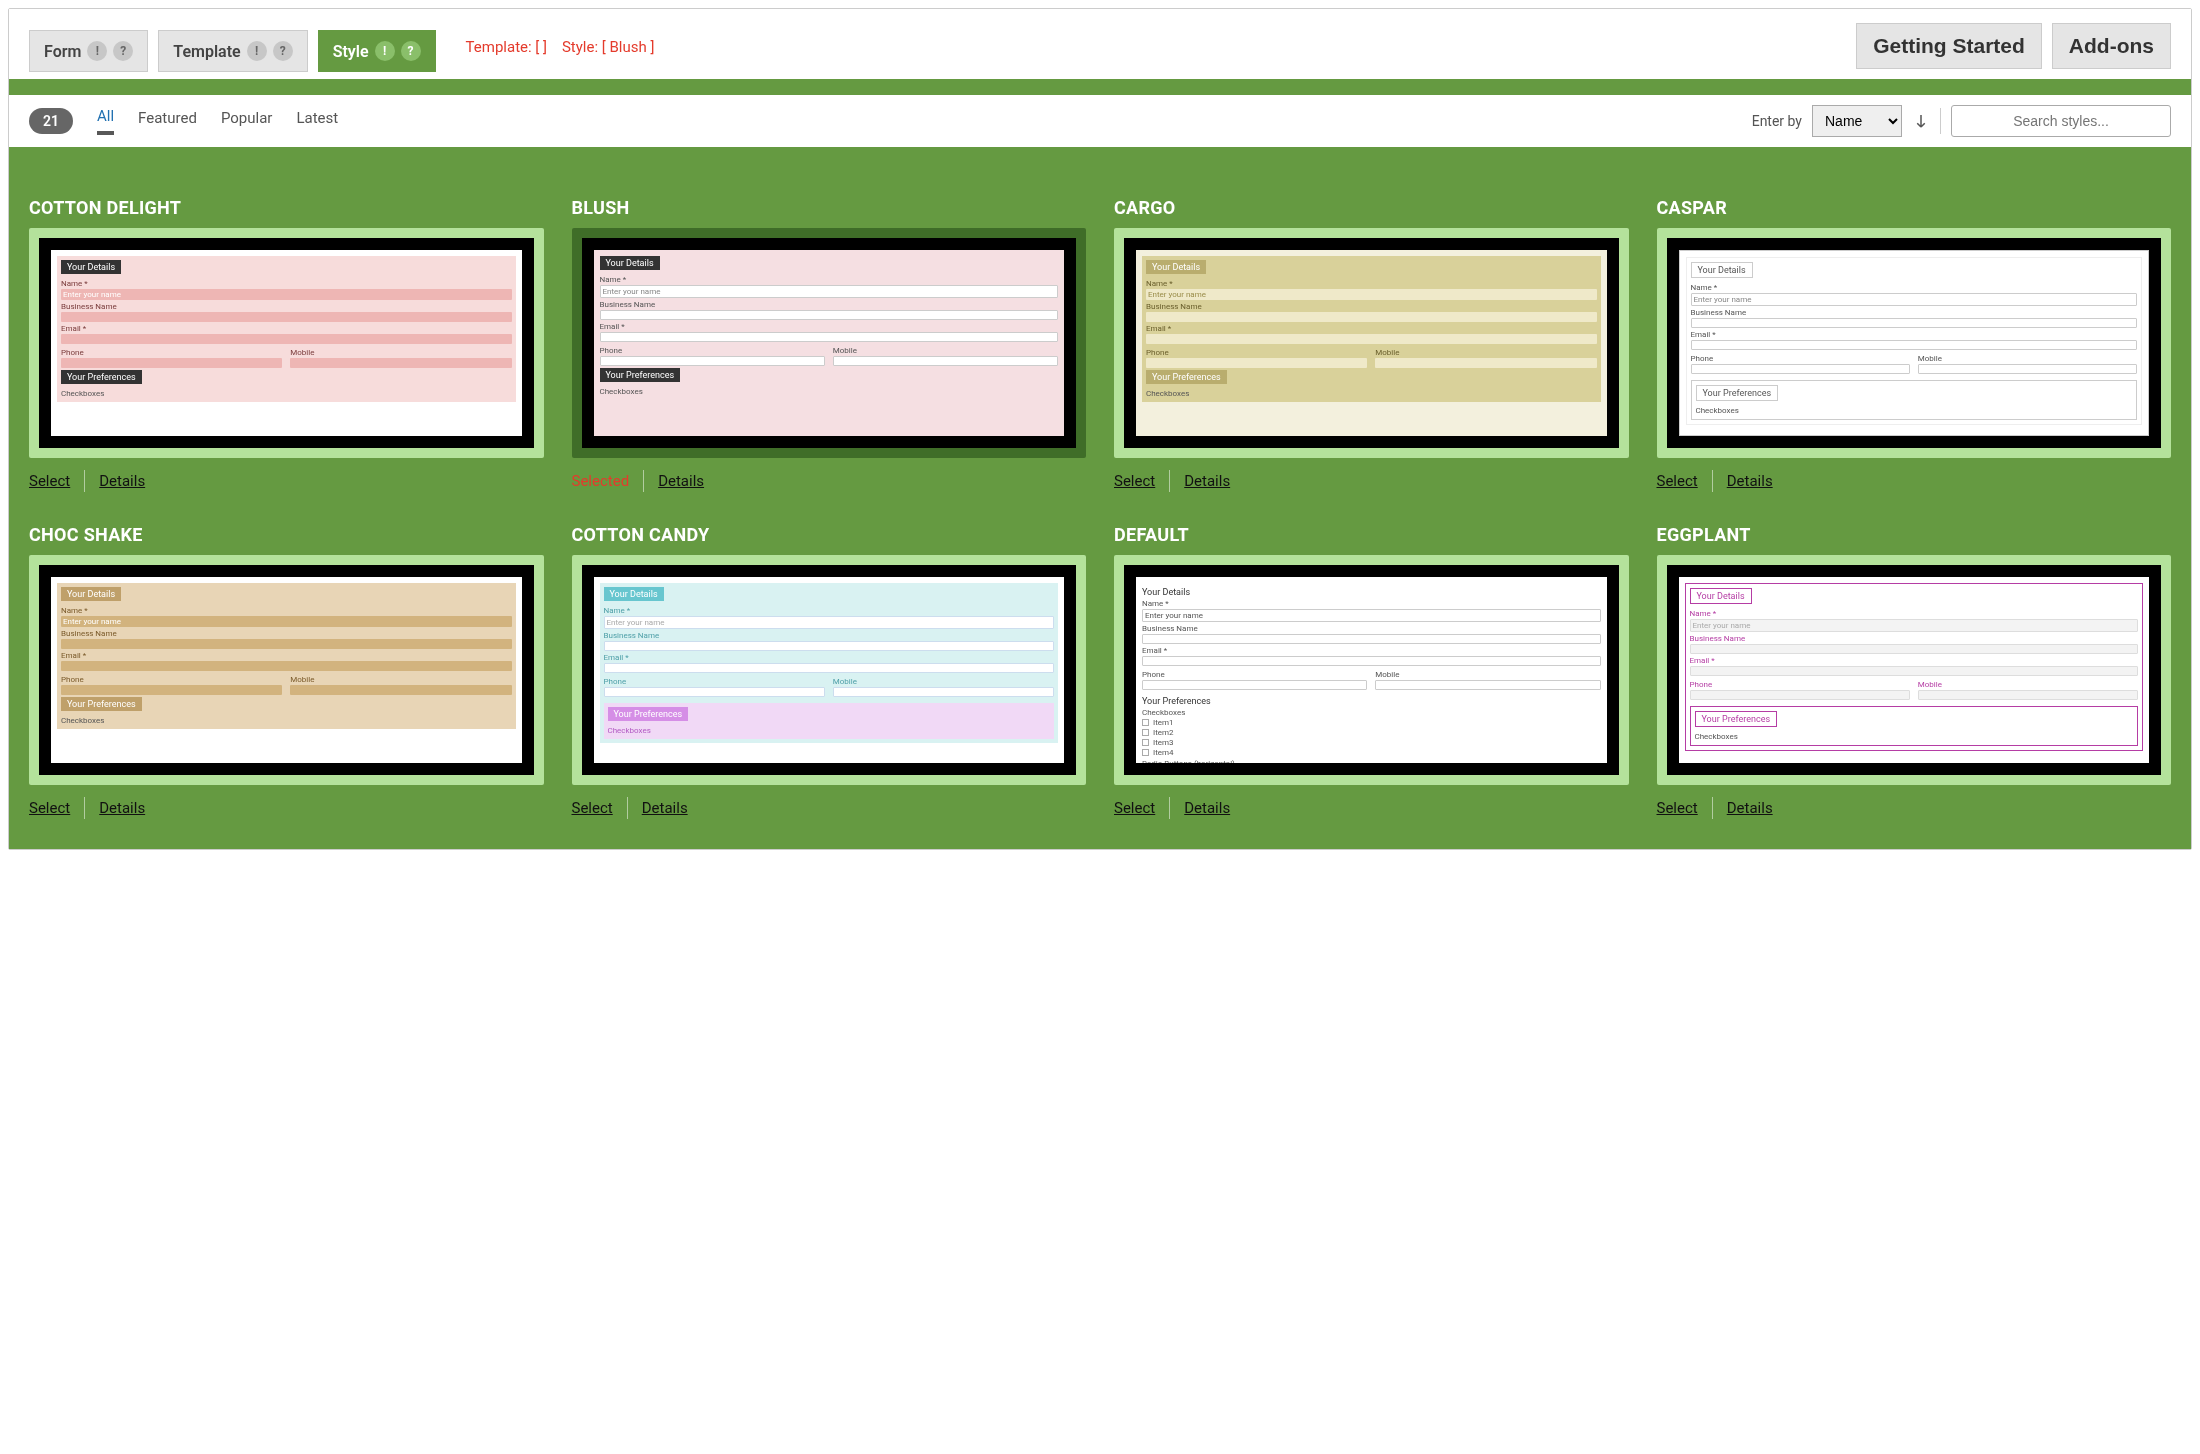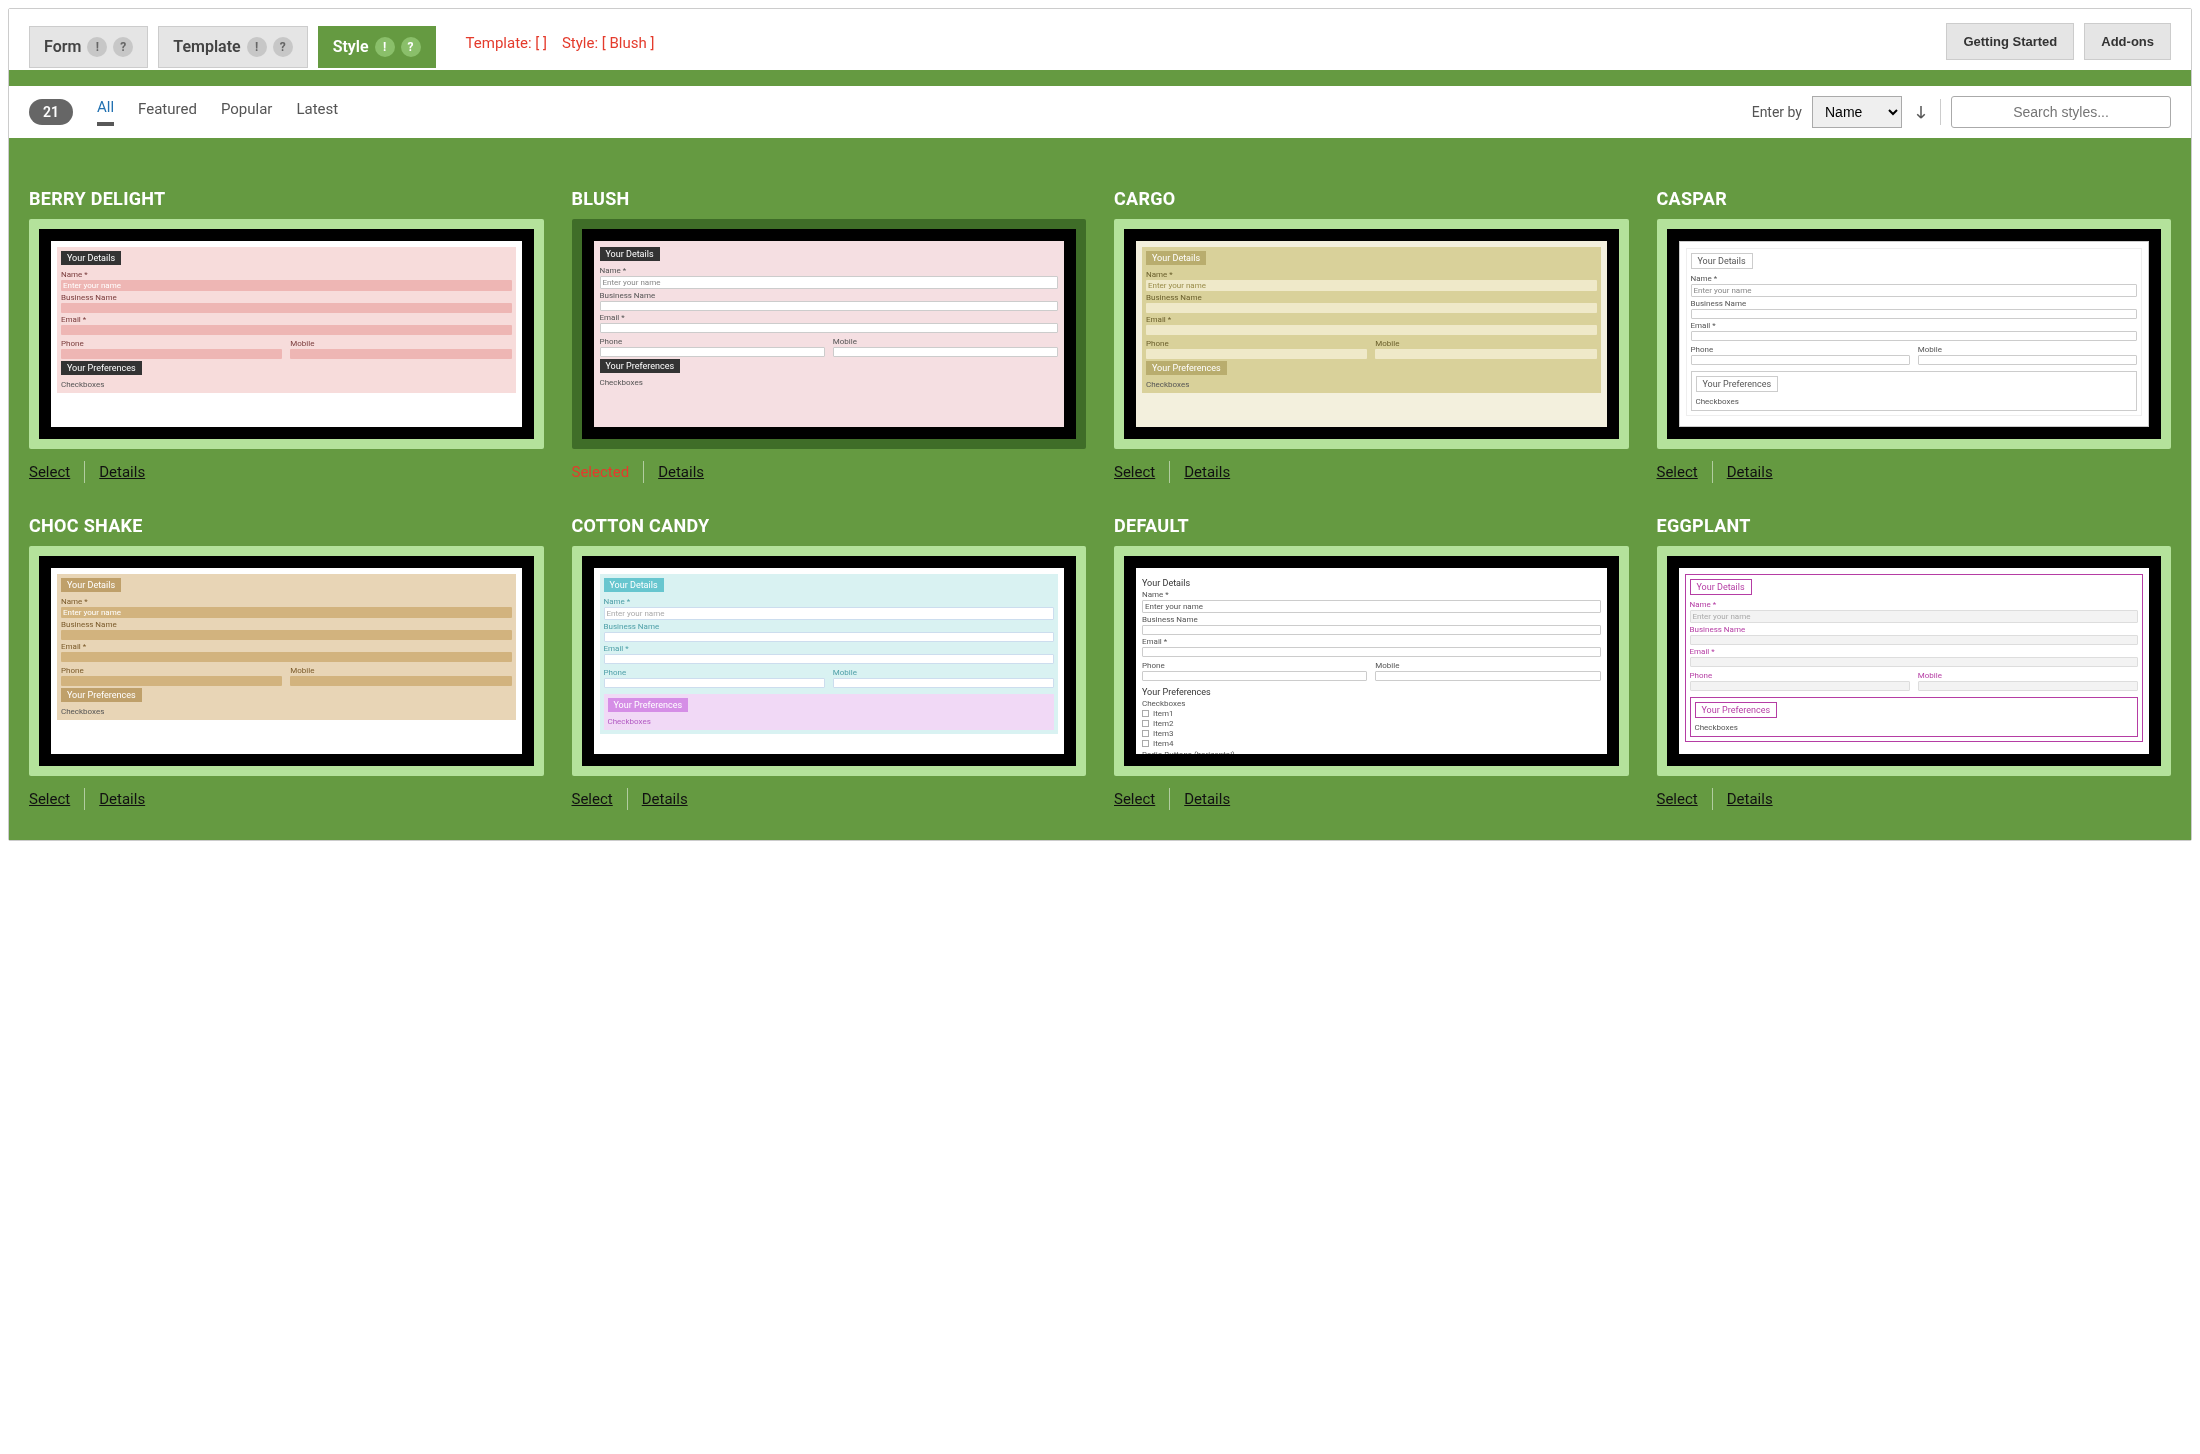--- a/index.html
+++ b/index.html
@@ -75,21 +75,21 @@
     margin-left: auto;
     display: flex;
     gap: 10px;
     margin-bottom: 10px;
   }
   .gray-btn {
     padding: 10px 16px;
     background: #e5e5e5;
     border: 1px solid #ccc;
     font-weight: 600;
-    font-size: 13px;
+    font-size: 21px;
     cursor: pointer;
     color: #333;
   }
   .green-strip {
     background: #659a41;
     height: 16px;
   }
   .filter-bar {
     background: #fff;
     display: flex;
@@ -321,21 +321,21 @@
           <path d="M12 4v16M12 20l-5-5M12 20l5-5"></path>
         </svg>
       <span class="divider-v"></span>
       <input class="search-input" placeholder="Search styles..." style="">
     </div>
   </div>
 
   <div class="green-canvas">
     <div class="cards-grid" id="cards-grid">
         <div>
-    <div class="card-title">BERRY DELIGHT</div>
+    <div class="card-title">COTTON DELIGHT</div>
     <div class="thumb-outer  th-berry">
       <div class="thumb-inner">
         <div class="thumb-white">
 
     <div class="frm">
       <span class="section-tag">Your Details</span>
       <div class="fld">
                     <label>Name *</label>
                     <div class="inp ph" style="height:auto;font-size:8px;padding:1px 2px;">Enter your name</div>
                   </div>

